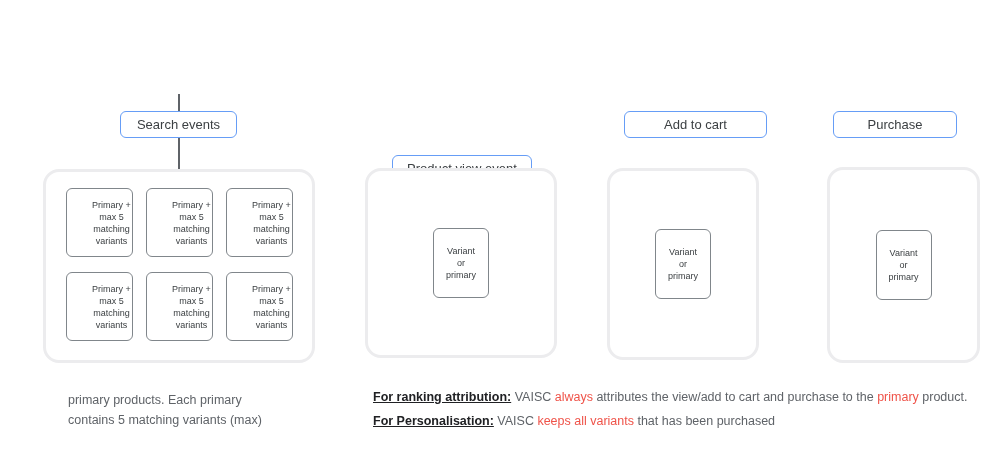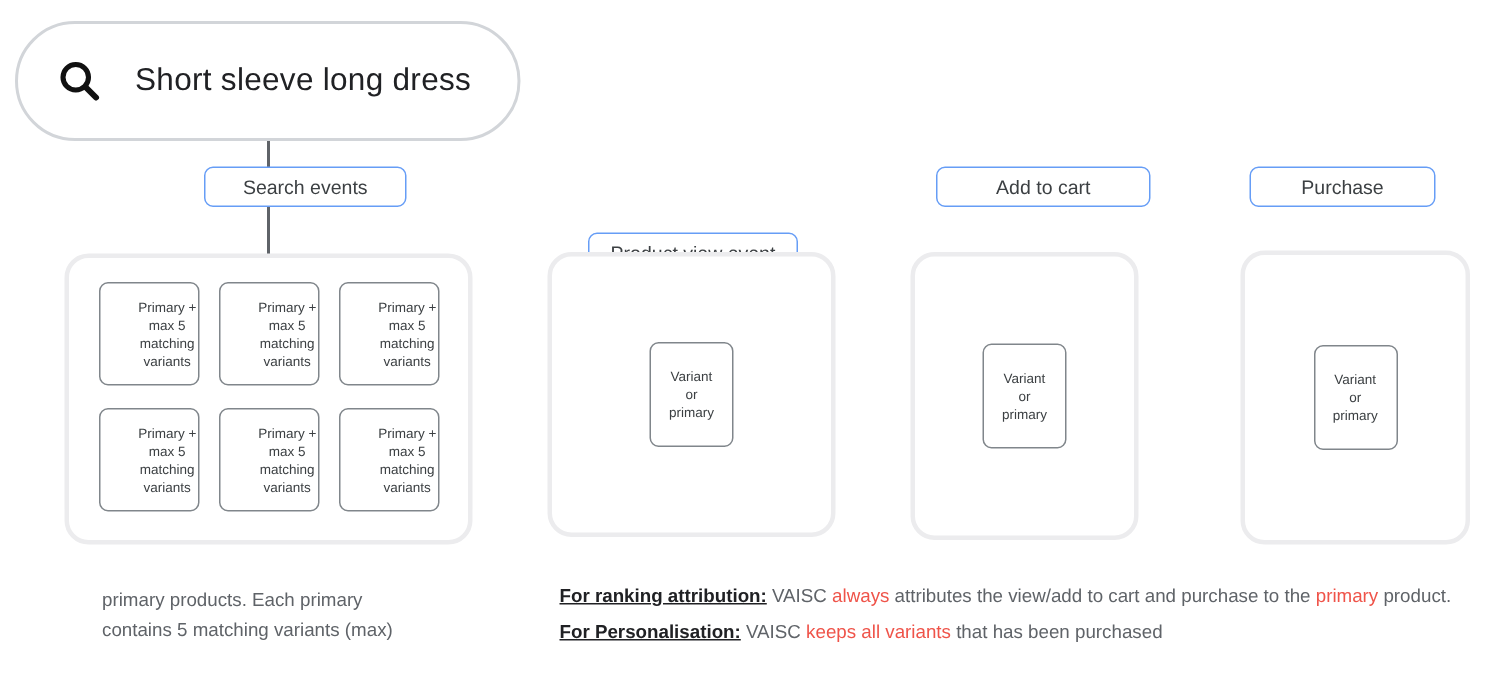--- a/index.html
+++ b/index.html
@@ -24,21 +24,21 @@
     background:var(--line); z-index:1;
   }
 
   
   .evt-btn {
     position:absolute; top:111px; height:27px; background:#fff;
     border:1.5px solid var(--accent-blue); border-radius:6px;
     display:flex; align-items:center; justify-content:center;
     font-size:13px; color:var(--ink-soft); z-index:2;
   }
-  .evt-btn.b1 { left:136px; width:135px; }
+  .evt-btn.b1 { left:120px; width:117px; }
   .evt-btn.b2 { left:392px; width:140px;margin-top:44px; }
   .evt-btn.b3 { left:624px; width:143px; }
   .evt-btn.b4 { left:833px; width:124px; }
 
   
   .bigbox {
     position:absolute; background:#fff;
     border:3px solid var(--frame); border-radius:16px; z-index:2;
   }
   .bigbox.c1 { left:43px;  top:169px; width:272px; height:194px;
@@ -68,27 +68,20 @@
   .rich-line + .rich-line { margin-top:8px; }
   .seg-bold   { font-weight:bold; color:var(--ink);text-decoration:underline; }
   .seg-normal { color:var(--ink-gray); }
   .seg-red    { color:var(--accent-red); }
 </style>
 </head>
 <body>
 
 <div class="canvas">
 
-  <div class="search-pill">
-    <svg class="mag" viewBox="0 0 30 30">
-      <circle cx="12.5" cy="12.5" r="8.5" fill="none" stroke="#111" stroke-width="3.4"></circle>
-      <line x1="19" y1="19" x2="26" y2="26" stroke="#111" stroke-width="4" stroke-linecap="round"></line>
-    </svg>
-    <span class="q-text">Short sleeve long dress</span>
-  </div>
 
   <div class="connector"></div>
 
   <div class="evt-btn b1">
     <span>Search events</span>
   </div>
   <div class="evt-btn b2">
     <span>Product view event</span>
   </div>
   <div class="evt-btn b3">

